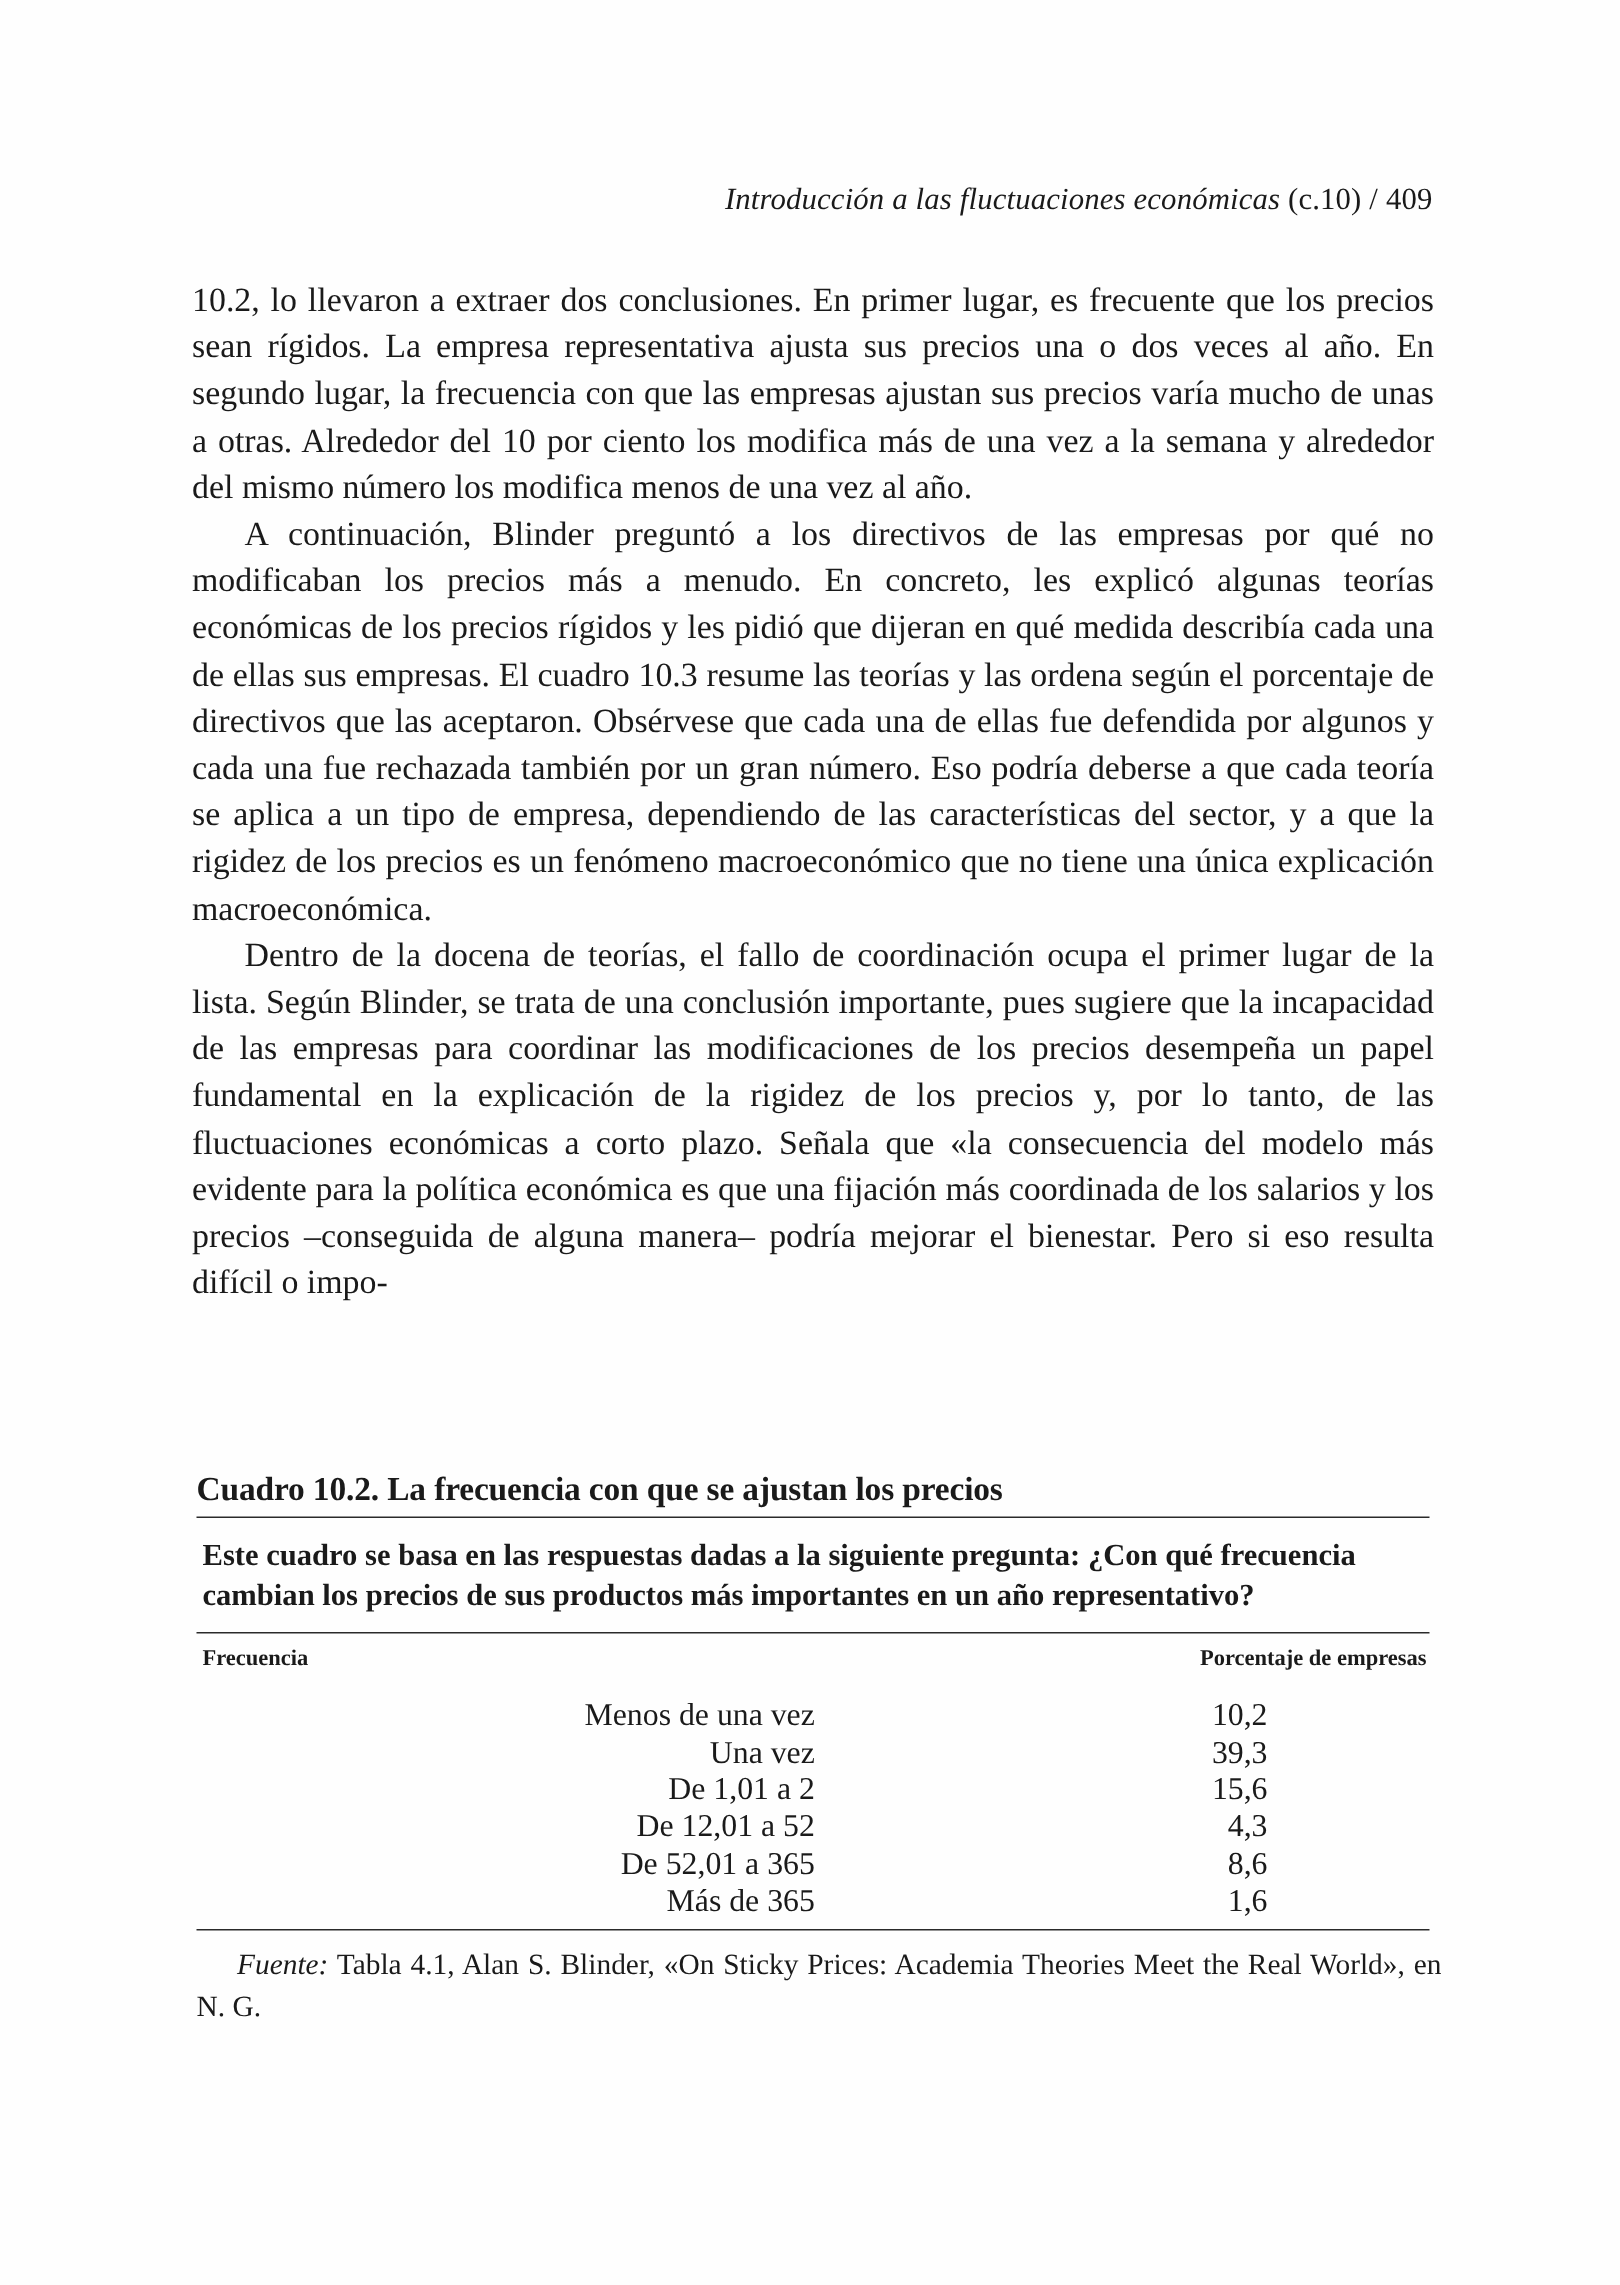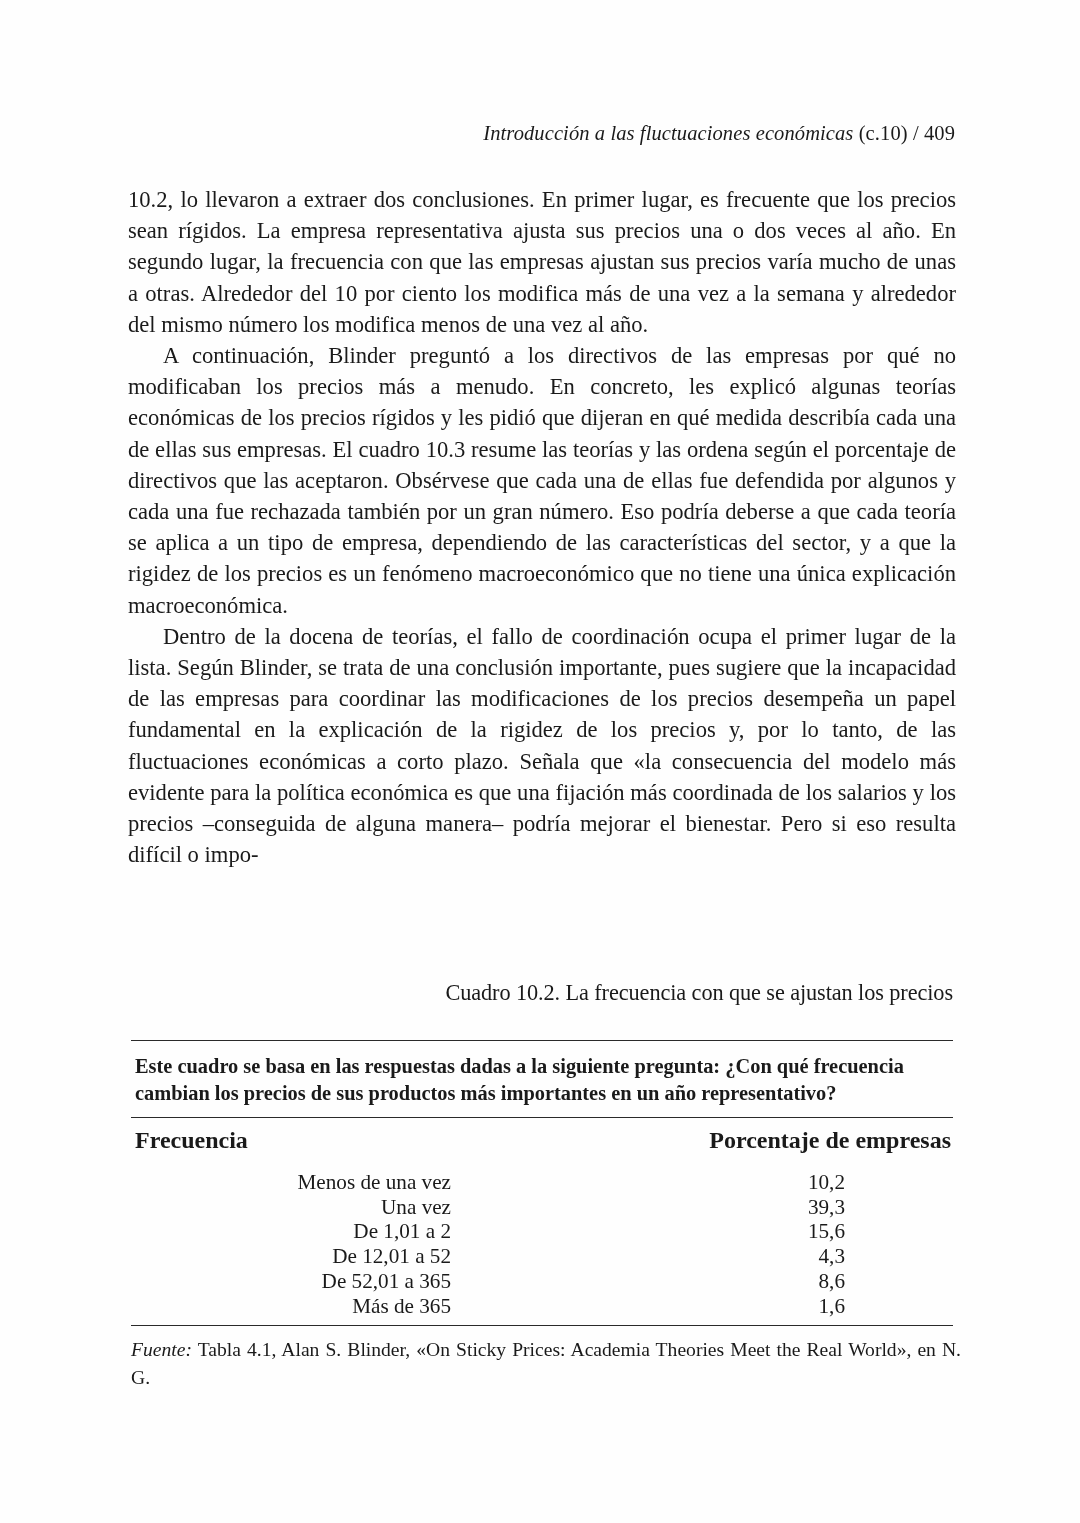--- a/index.html
+++ b/index.html
@@ -66,24 +66,24 @@
 
   
   .table-block {
     position: absolute;
     left: 131px;
     top: 978px;
     width: 822px;
   }
   .table-caption {
     font-size: 22.3px;
-    font-weight: normal;
-    text-align: right;
+    font-weight: bold;
+    text-align: left;
     line-height: 30px;
-    margin-bottom: 32px;
+    margin-bottom: 3px;
     letter-spacing: -0.1px;
   }
   .rule {
     border: 0;
     border-top: 1.6px solid #2a2a2a;
     margin: 0;
     height: 0;
     width: 100%;
   }
   .rule.thin {
@@ -102,21 +102,21 @@
   }
 
   .freq-table {
     width: 100%;
     border-collapse: collapse;
     font-size: 21.2px;
   }
   .freq-table th {
     font-weight: bold;
     padding: 9px 2px 9px 4px;
-    font-size: 24px;
+    font-size: 15px;
   }
   .freq-table th.col-label {
     text-align: left;
   }
   .freq-table th.col-value {
     text-align: right;
     padding-right: 2px;
   }
   .freq-table td {
     padding: 0 2px 0 4px;
@@ -141,21 +141,21 @@
     font-size: 19.6px;
     line-height: 27.5px;
     text-align: justify;
     padding: 10px 0 0 0;
     width: 830px;
   }
   .source-note .lastline {
     display: block;
     text-align: left;
   }
-  .ital { font-style: italic; }
+  .ital { font-style: italic; margin-left: 27px; }
 </style>
 </head>
 <body>
 
 <div class="page">
 
   <div class="running-head">
     <span class="rh-title">Introducción a las fluctuaciones económicas</span><span> </span><span class="rh-chapter">(c.10)</span><span> </span><span class="rh-sep">/</span><span> </span><span class="rh-folio">409</span>
   </div>
 

